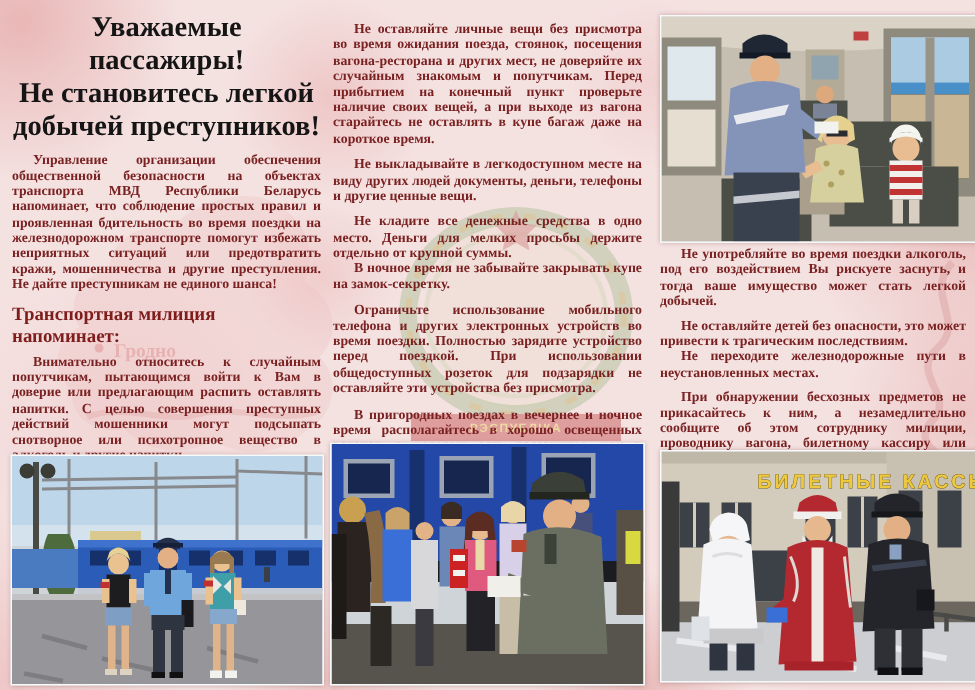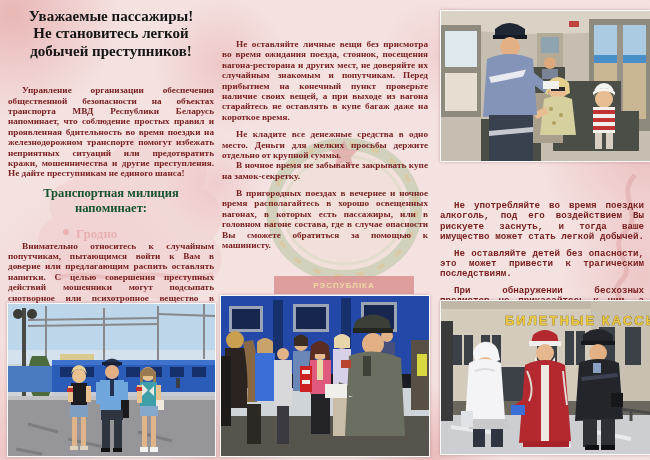--- a/index.html
+++ b/index.html
@@ -25,36 +25,36 @@
       radial-gradient(circle at 88% 88%, rgba(238,196,196,.35), rgba(238,196,196,0) 14%);
   }
   .wm{position:absolute;z-index:0;pointer-events:none;}
   .wm-map-left{left:28px;top:128px;width:235px;height:185px;opacity:.55;}
   .wm-emblem{left:238px;top:138px;width:212px;height:162px;opacity:.5;}
   .wm-map-right{left:560px;top:170px;width:90px;height:140px;opacity:.45;}
 
   .col{position:absolute;top:8px;width:206px;z-index:2;}
   .col-left{left:8px;}
   .col-middle{left:222px;}
-  .col-right{left:440px;width:204px;top:176px;font-family:Liberation Mono, monospace;}
+  .col-right{left:440px;width:204px;top:164px;}
 
   .title{
     margin:0 0 5px 0;text-align:center;color:#151515;
-    font-size:15px;line-height:1.16;font-weight:bold;white-space:pre-line;
+    font-size:19px;line-height:1.16;font-weight:bold;white-space:pre-line;
   }
   .subhead{
-    margin:7px 0 4px 0;text-align:center;color:#14532d;
+    margin:7px 0 4px 0;text-align:left;color:#7f1d1d;
     font-size:12.6px;font-weight:bold;
   }
   .para{
     margin:0 0 0 0;padding-top:7px;
     color:#7a2122;font-size:9.2px;line-height:1.13;font-weight:bold;
     text-align:justify;text-indent:14px;
   }
-  .para.first{padding-top:0;margin-top:25px;}
+  .para.first{padding-top:0;}
   .para.tight{padding-top:0;}
 
   .photo{
     position:absolute;z-index:2;
     border:1px solid rgba(255,255,255,.85);
     box-shadow:0 0 3px rgba(120,60,60,.35);
     overflow:hidden;background:#cfd4d8;
   }
   .photo svg{display:block;width:100%;height:100%;}
   .photo-platform{left:7px;top:303px;width:207px;height:152px;}
@@ -108,28 +108,31 @@
 Не становитесь легкой
 добычей преступников!</h1>
     <p class="para first">Управление организации обеспечения общественной безопасности на объектах транспорта МВД Республики Беларусь напоминает, что соблюдение простых правил и проявленная бдительность во время поездки на железнодорожном транспорте помогут избежать неприятных ситуаций или предотвратить кражи, мошенничества и другие преступления. Не дайте преступникам не единого шанса!</p>
     <h2 class="subhead">Транспортная милиция напоминает:</h2>
     <p class="para first">Внимательно относитесь к случайным попутчикам, пытающимся войти к Вам в доверие или предлагающим распить оставлять напитки. С целью совершения преступных действий мошенники могут подсыпать снотворное или психотропное вещество в алкоголь и другие напитки.</p>
     <p class="para">Не откликайтесь на сомнительные просьбы передать посылки или прочие предметы неизвестным лицам в другом населенном пункте. В них могут оказаться наркотики и другие запрещенные в гражданском обороте вещества и предметы.</p>
   </div>
 
   <div class="col col-middle">
     <p class="para first" style="padding-top:6px">Не оставляйте личные вещи без присмотра во время ожидания поезда, стоянок, посещения вагона-ресторана и других мест, не доверяйте их случайным знакомым и попутчикам. Перед прибытием на конечный пункт проверьте наличие своих вещей, а при выходе из вагона старайтесь не оставлять в купе багаж даже на короткое время.</p>
+    <p class="para">Не выкладывайте в легкодоступном месте на виду других людей документы, деньги, телефоны и другие ценные вещи.</p>
     <p class="para">Не кладите все денежные средства в одно место. Деньги для мелких просьбы держите отдельно от крупной суммы.</p>
     <p class="para tight">В ночное время не забывайте закрывать купе на замок-секретку.</p>
+    <p class="para">Ограничьте использование мобильного телефона и других электронных устройств во время поездки. Полностью зарядите устройство перед поездкой. При использовании общедоступных розеток для подзарядки не оставляйте эти устройства без присмотра.</p>
     <p class="para">В пригородных поездах в вечернее и ночное время располагайтесь в хорошо освещенных вагонах, в которых есть пассажиры, или в головном вагоне состава, где в случае опасности Вы сможете обратиться за помощью к машинисту.</p>
   </div>
 
   <div class="col col-right">
     <p class="para first">Не употребляйте во время поездки алкоголь, под его воздействием Вы рискуете заснуть, и тогда ваше имущество может стать легкой добычей.</p>
     <p class="para" style="padding-top:6px">Не оставляйте детей без опасности, это может привести к трагическим последствиям.</p>
+    <p class="para tight">Не переходите железнодорожные пути в неустановленных местах.</p>
     <p class="para" style="padding-top:6px">При обнаружении бесхозных предметов не прикасайтесь к ним, а незамедлительно сообщите об этом сотруднику милиции, проводнику вагона, билетному кассиру или другому работнику транспорта.</p>
   </div>
 
   <div class="photo photo-platform">
     <svg viewBox="0 0 207 152">
       <rect x="0" y="0" width="207" height="60" fill="#bdd6ea"></rect>
       <rect x="0" y="46" width="207" height="14" fill="#d4e2ee"></rect>
 
       <g stroke="#87898c" stroke-width="2">
         <line x1="38" y1="2" x2="38" y2="58"></line>

